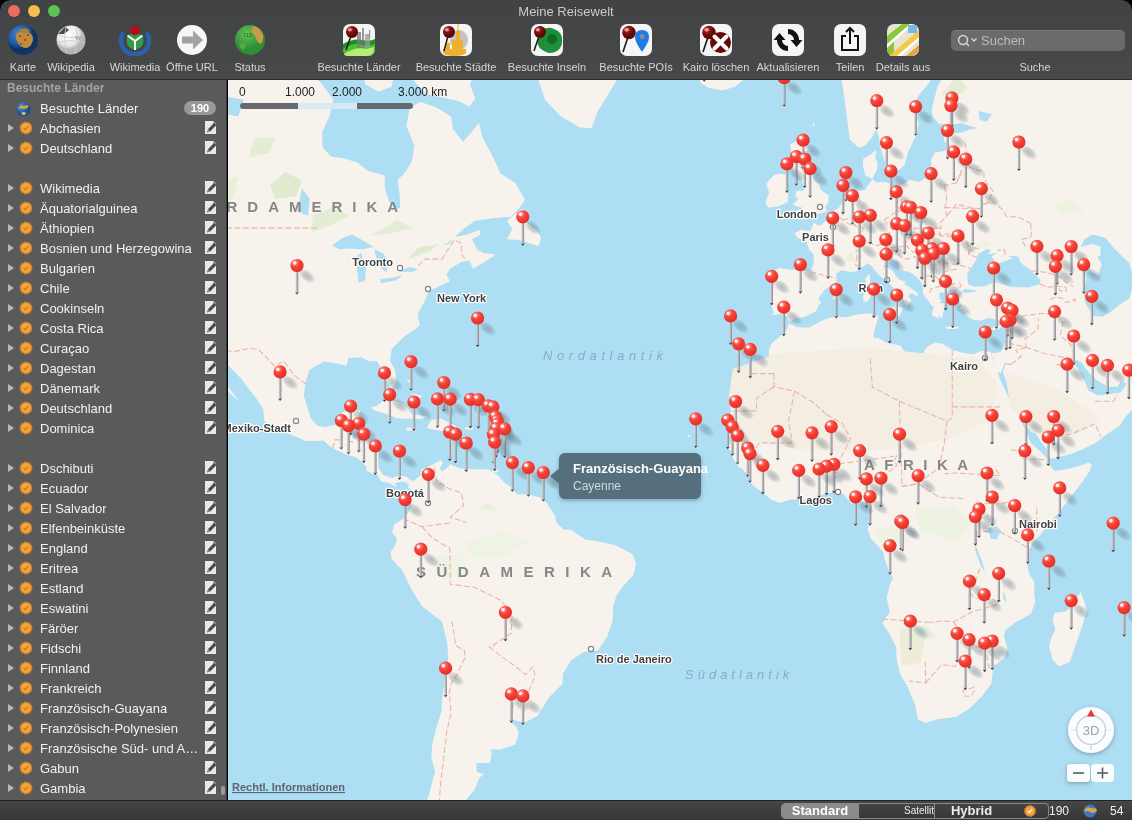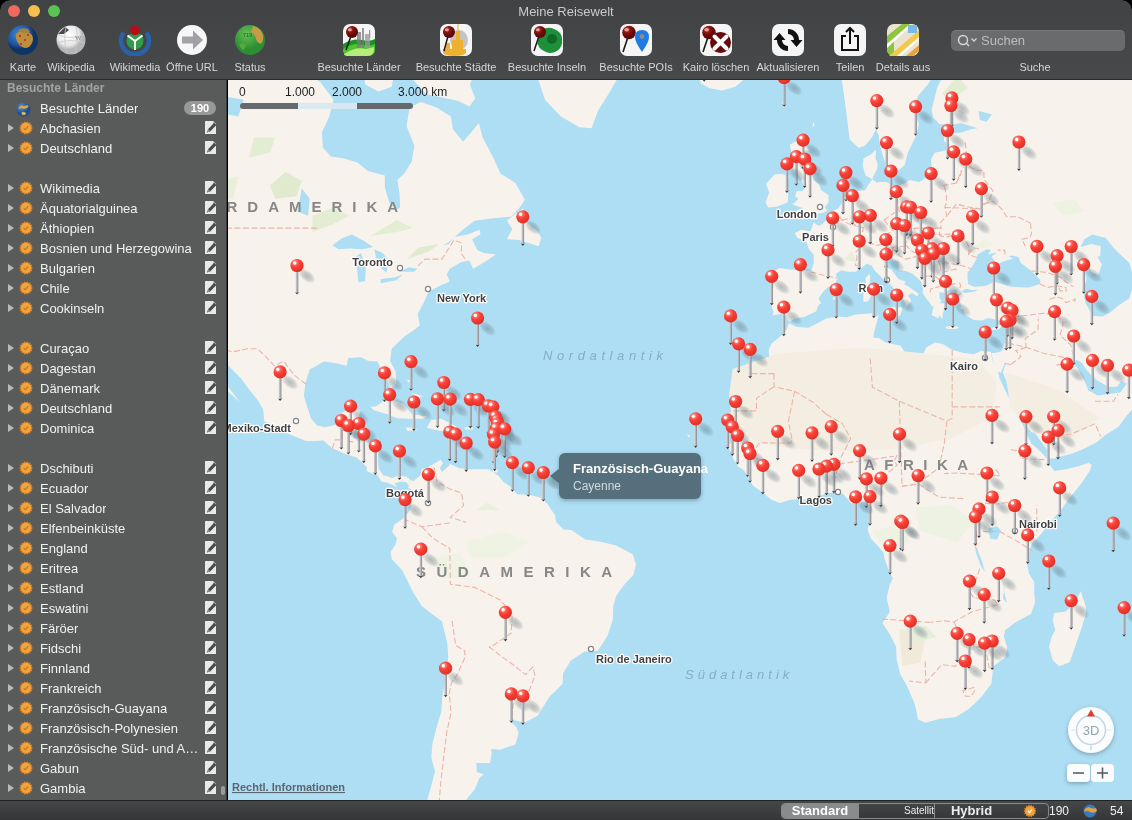--- a/index.html
+++ b/index.html
@@ -323,20 +323,35 @@
         </svg>
       </div>
 <div class="row" style="top:218px">
         <div class="tri"></div>
         <svg class="medal" viewBox="0 0 14 14">
           <polygon points="14.0,7.0 12.46,8.25 13.31,10.04 11.38,10.49 11.36,12.47 9.43,12.05 8.56,13.82 7.0,12.6 5.44,13.82 4.57,12.05 2.64,12.47 2.62,10.49 0.69,10.04 1.54,8.25 0.0,7.0 1.54,5.75 0.69,3.96 2.62,3.51 2.64,1.53 4.57,1.95 5.44,0.18 7.0,1.4 8.56,0.18 9.43,1.95 11.36,1.53 11.38,3.51 13.31,3.96 12.46,5.75" fill="#db8328"></polygon>
           <circle cx="7" cy="7" r="5" fill="#f2a43e"></circle>
           <path d="M4.6,7 l1.7,1.8 3-3.6" stroke="#c97e20" stroke-width="1.4" fill="none"></path>
         </svg>
         <span class="rowtxt">Cookinseln</span>
+        <svg class="edit" viewBox="0 0 17 17">
+          <path d="M3,2 h8 l3,3 v10 h-11 Z" fill="#e9e9e9"></path>
+          <path d="M11,2 l3,3 h-3 Z" fill="#b9b9b9"></path>
+          <path d="M5,13.5 l1.2-3.4 6-6.3 2.3,2.2 -6.1,6.3 Z" fill="#4a4a4e"></path>
+          <path d="M5,13.5 l1.2-3.4 2.2,2.2 Z" fill="#8a8a8e"></path>
+        </svg>
+      </div>
+<div class="row" style="top:238px">
+        <div class="tri"></div>
+        <svg class="medal" viewBox="0 0 14 14">
+          <polygon points="14.0,7.0 12.46,8.25 13.31,10.04 11.38,10.49 11.36,12.47 9.43,12.05 8.56,13.82 7.0,12.6 5.44,13.82 4.57,12.05 2.64,12.47 2.62,10.49 0.69,10.04 1.54,8.25 0.0,7.0 1.54,5.75 0.69,3.96 2.62,3.51 2.64,1.53 4.57,1.95 5.44,0.18 7.0,1.4 8.56,0.18 9.43,1.95 11.36,1.53 11.38,3.51 13.31,3.96 12.46,5.75" fill="#db8328"></polygon>
+          <circle cx="7" cy="7" r="5" fill="#f2a43e"></circle>
+          <path d="M4.6,7 l1.7,1.8 3-3.6" stroke="#c97e20" stroke-width="1.4" fill="none"></path>
+        </svg>
+        <span class="rowtxt">Costa Rica</span>
         <svg class="edit" viewBox="0 0 17 17">
           <path d="M3,2 h8 l3,3 v10 h-11 Z" fill="#e9e9e9"></path>
           <path d="M11,2 l3,3 h-3 Z" fill="#b9b9b9"></path>
           <path d="M5,13.5 l1.2-3.4 6-6.3 2.3,2.2 -6.1,6.3 Z" fill="#4a4a4e"></path>
           <path d="M5,13.5 l1.2-3.4 2.2,2.2 Z" fill="#8a8a8e"></path>
         </svg>
       </div>
 <div class="row" style="top:258px">
         <div class="tri"></div>
         <svg class="medal" viewBox="0 0 14 14">

